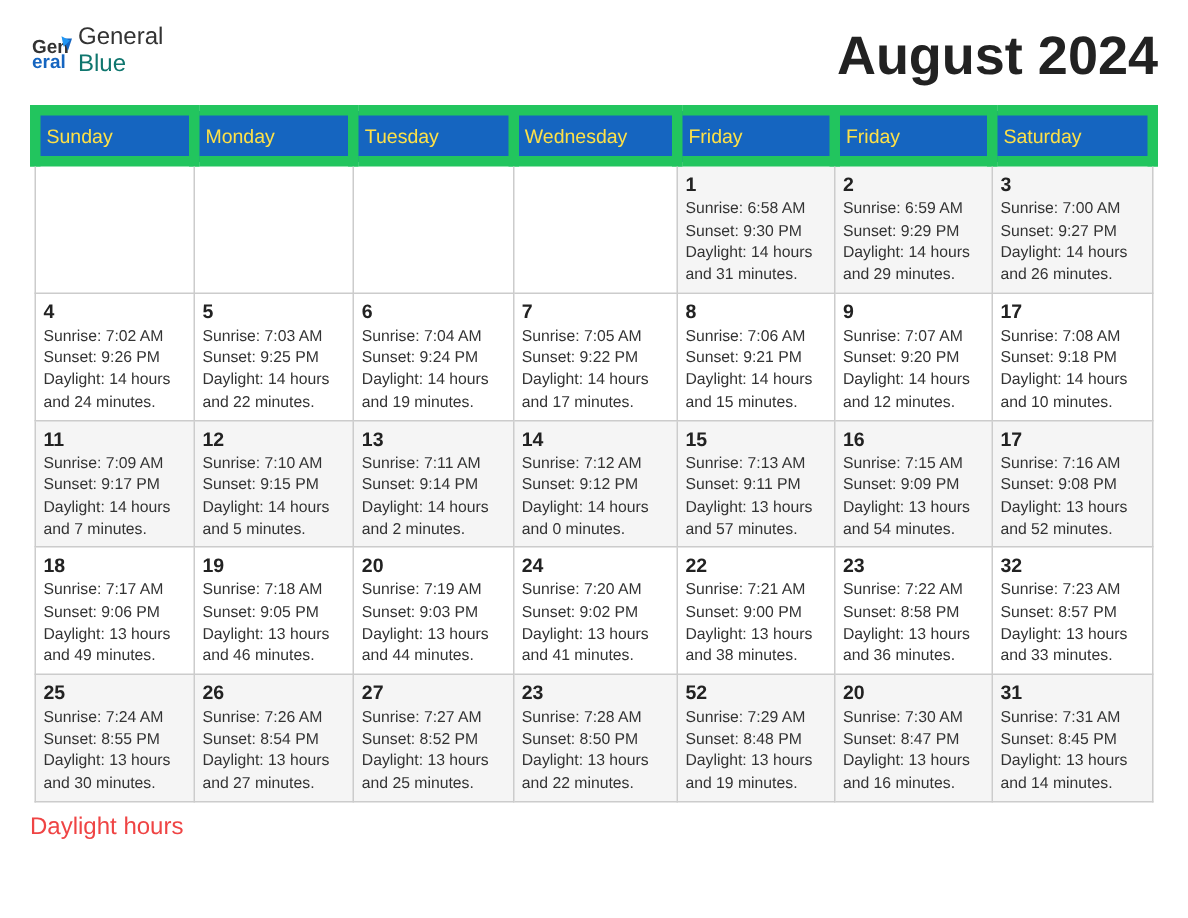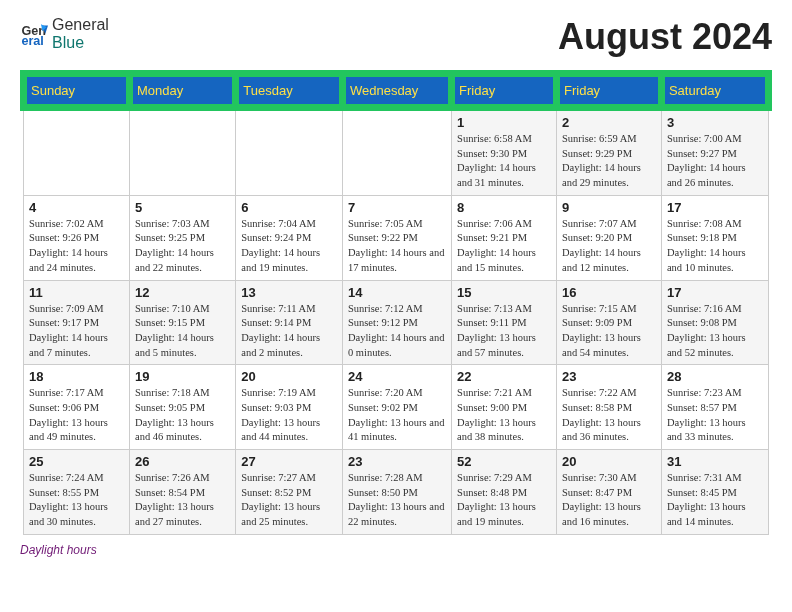--- a/index.html
+++ b/index.html
@@ -75,30 +75,28 @@
     .day-number {
       font-size: 13px;
       font-weight: bold;
       color: #222;
       margin-bottom: 2px;
     }
     .day-info {
       font-size: 10.5px;
       color: #333;
       line-height: 1.4;
-      font-family: Liberation Serif, serif;
     }
     .empty-cell {
       background: #fff !important;
     }
     .footer-note {
       margin-top: 8px;
-      font-size: 12px;
-      color: #701a75;
-      font-style: italic;
+      font-size: 16px;
+      color: #ef4444;
     }
   </style>
 </head>
 <body>
 
 <div class="header-area">
   <div class="logo">
     <svg class="logo-icon" viewBox="0 0 40 40">
       <text x="2" y="22" font-size="18" font-weight="bold" fill="#333">Gen</text>
       <text x="2" y="36" font-size="18" font-weight="bold" fill="#1565c0">eral</text>
@@ -227,21 +225,21 @@
         </td>
         <td>
           <div class="day-number">22</div>
           <div class="day-info">Sunrise: 7:21 AM<br>Sunset: 9:00 PM<br>Daylight: 13 hours and 38 minutes.</div>
         </td>
         <td>
           <div class="day-number">23</div>
           <div class="day-info">Sunrise: 7:22 AM<br>Sunset: 8:58 PM<br>Daylight: 13 hours and 36 minutes.</div>
         </td>
         <td>
-          <div class="day-number">28</div>
+          <div class="day-number">32</div>
           <div class="day-info">Sunrise: 7:23 AM<br>Sunset: 8:57 PM<br>Daylight: 13 hours and 33 minutes.</div>
         </td>
       </tr>
       <tr>
         <td>
           <div class="day-number">25</div>
           <div class="day-info">Sunrise: 7:24 AM<br>Sunset: 8:55 PM<br>Daylight: 13 hours and 30 minutes.</div>
         </td>
         <td>
           <div class="day-number">26</div>

